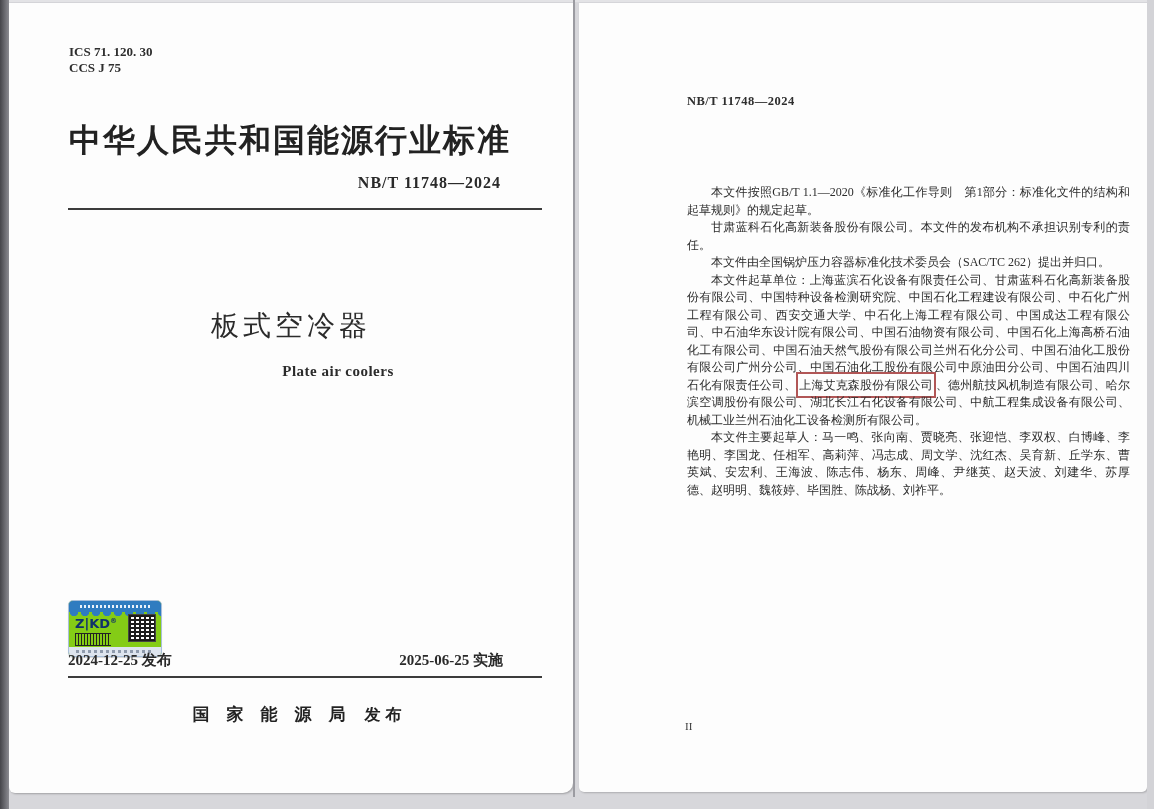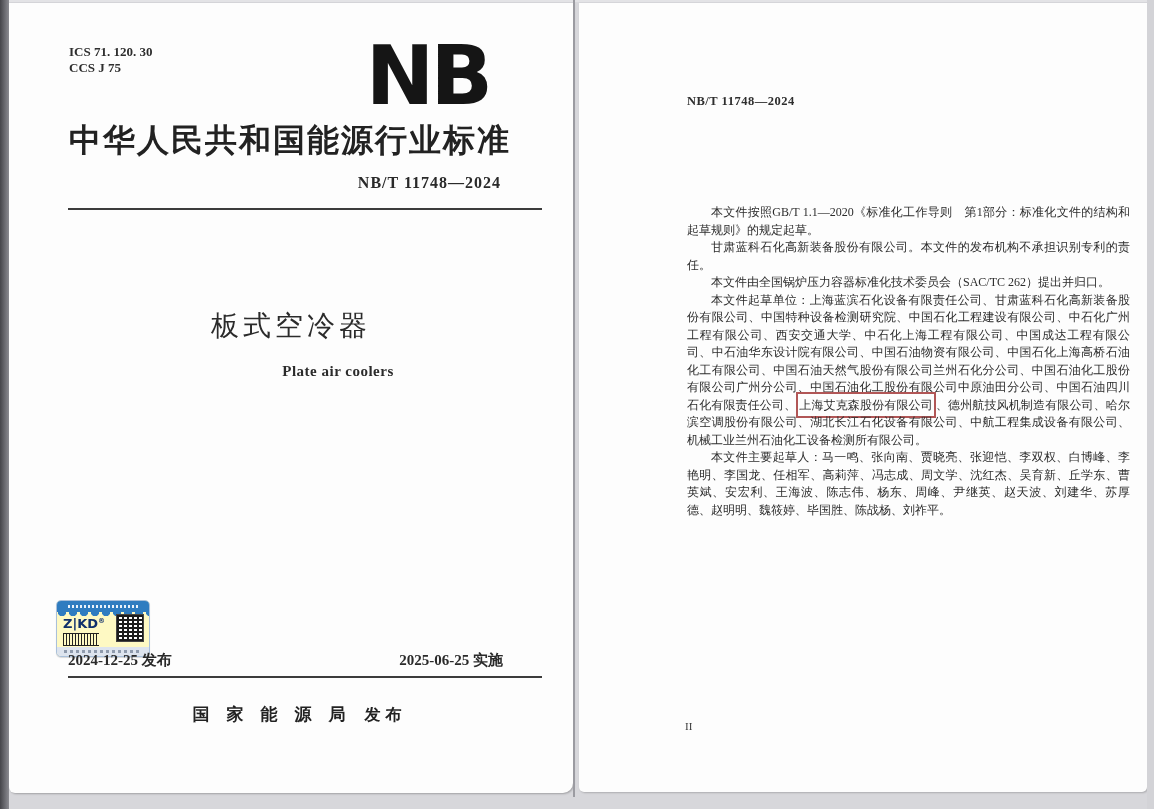--- a/index.html
+++ b/index.html
@@ -39,22 +39,22 @@
     letter-spacing:4px;color:#2b2b2b;box-sizing:border-box;}
   .subject-en{left:0;top:360px;width:100%;text-align:center;font-size:15px;
     font-weight:bold;letter-spacing:.5px;color:#2b2b2b;margin-left:47px;}
   .issue-date{left:59px;top:648px;font-size:15px;font-weight:bold;color:#2a2a2a;}
   .impl-date{right:70px;top:648px;font-size:15px;font-weight:bold;color:#2a2a2a;}
   .publisher-row{left:0;top:700px;width:100%;text-align:center;white-space:nowrap;color:#222;}
   .publisher-name{font-size:17px;font-weight:bold;letter-spacing:17px;padding-left:17px;}
   .publisher-verb{font-size:16px;font-weight:bold;letter-spacing:5px;margin-left:2px;}
 
   
-  .stamp{left:47px;top:597px;width:92px;height:55px;border:1px solid #a9c0da;
-    border-radius:5px;background:#fef9c3;overflow:hidden;box-shadow:0 1px 1px rgba(0,0,0,.15);}
+  .stamp{left:59px;top:597px;width:92px;height:55px;border:1px solid #a9c0da;
+    border-radius:5px;background:#84cc16;overflow:hidden;box-shadow:0 1px 1px rgba(0,0,0,.15);}
   .stamp-top-band{position:absolute;left:0;top:0;width:100%;height:11px;background:#2f7cc0;}
   .stamp-scallops{position:absolute;left:0;top:11px;width:100%;height:5px;
     background-image:radial-gradient(circle at 5px 0px,#2f7cc0 4px,rgba(0,0,0,0) 4.5px);
     background-size:11px 5px;background-repeat:repeat-x;}
   .stamp-microtext{position:absolute;left:12%;top:4px;width:76%;height:3px;
     background:repeating-linear-gradient(90deg,#eaf2fa 0 2px,rgba(0,0,0,0) 2px 4px);}
   .stamp-brand{position:absolute;left:6px;top:15px;font-family:"DejaVu Sans",sans-serif;
     font-weight:bold;font-size:13px;color:#10306b;letter-spacing:0;}
   .stamp-reg{font-size:7px;vertical-align:super;}
   .stamp-barcode{position:absolute;left:6px;top:32px;width:36px;height:11px;
@@ -67,39 +67,38 @@
   .stamp-bottom-band{position:absolute;left:0;bottom:0;width:100%;height:9px;background:#dde4ee;}
   .stamp-bottom-dashes{position:absolute;left:8%;top:3px;width:84%;height:3px;
     background:repeating-linear-gradient(90deg,#8e9aac 0 3px,rgba(0,0,0,0) 3px 6px);}
 
   
   .preface-header-no{left:108px;top:91px;font-size:12.5px;font-weight:bold;
     letter-spacing:.5px;color:#2e2e2e;}
   .preface-heading{left:108px;top:142px;width:443px;text-align:center;font-size:18px;
     font-weight:bold;letter-spacing:16px;padding-left:16px;box-sizing:border-box;color:#262626;}
   .preface-body{left:108px;top:181px;width:443px;font-size:12px;line-height:17.5px;
-    text-align:justify;color:#2c2c2c;margin-top:20px;}
+    text-align:justify;color:#2c2c2c;}
   .preface-body p{margin:0;text-indent:2em;}
   .hl-box{border:2px solid #b15656;padding:4px 1px;}
   .page-number{left:106px;top:717px;font-size:11px;color:#3a3a3a;}
 </style>
 </head>
 <body>
 
 <div class="canvas">
 
   <div class="abs top-hairline"></div>
 
   <div class="abs page cover-page">
     <div class="abs ics-block">
       <div>ICS 71. 120. 30</div>
       <div>CCS J 75</div>
     </div>
 
-    <div class="abs nb-logo">NB</div>
 
     <div class="abs standard-title">中华人民共和国能源行业标准</div>
 
     <div class="abs standard-number">NB/T 11748—2024</div>
 
     <div class="abs rule rule-top"></div>
 
     <div class="abs subject-cn">板式空冷器</div>
     <div class="abs subject-en">Plate air coolers</div>
 

